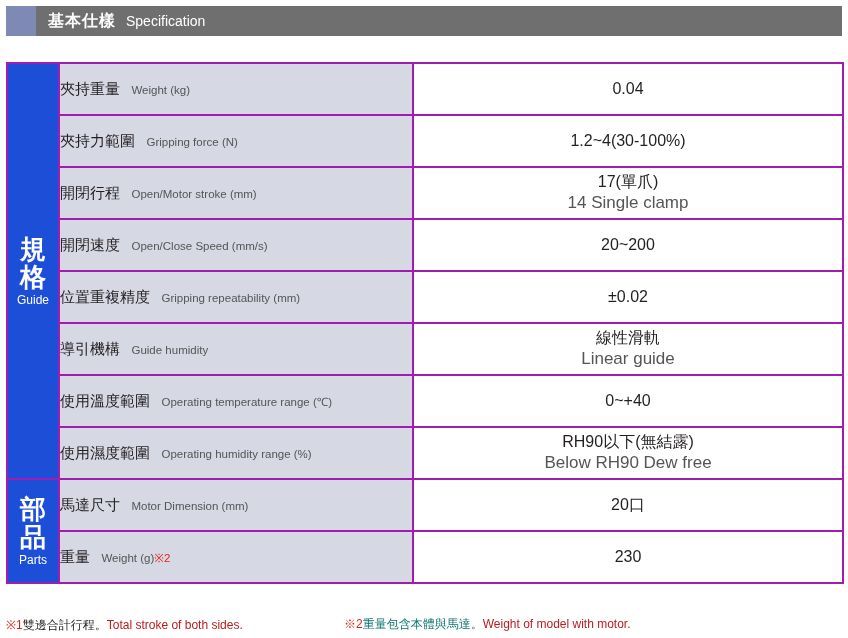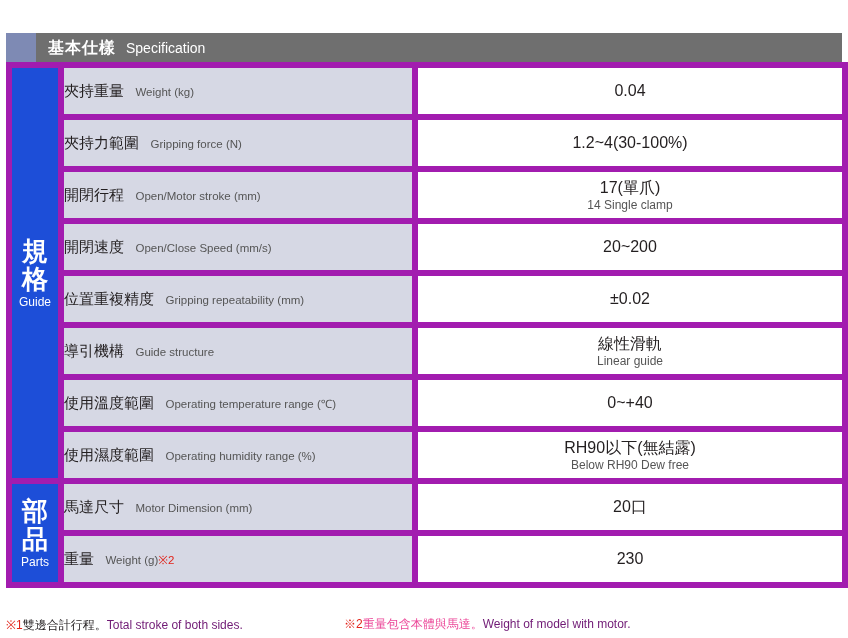--- a/index.html
+++ b/index.html
@@ -17,21 +17,20 @@
 
   
   .header {
     position: absolute;
     left: 6px;
     top: 6px;
     width: 836px;
     height: 30px;
     display: flex;
     align-items: stretch;
-    margin-top: 27px;
   }
   .header-accent {
     width: 30px;
     background: #7e8ab4;
     flex: 0 0 30px;
   }
   .header-body {
     flex: 1 1 auto;
     background: #6f6f6f;
     display: flex;
@@ -59,21 +58,21 @@
     top: 62px;
     width: 836px;
   }
   table.spec {
     border-collapse: collapse;
     table-layout: fixed;
     width: 836px;
     border: 1px solid #7f7f7f;
   }
   table.spec td {
-    border: 6px solid #a21caf;
+    border: 2px solid #a21caf;
     padding: 0;
     vertical-align: middle;
   }
   col.c-group { width: 52px; }
   col.c-label { width: 354px; }
   col.c-value { width: 430px; }
 
   .group-cell {
     background: #1d4ed8;
     text-align: center;
@@ -116,21 +115,21 @@
     background: #ffffff;
     text-align: center;
     padding: 6px 4px;
   }
   .value-main {
     font-size: 16px;
     color: #231f20;
     line-height: 1.25;
   }
   .value-sub {
-    font-size: 12px;
+    font-size: 17px;
     color: #555555;
     line-height: 1.25;
     margin-top: 0;
   }
 
   .row-h-tall { height: 52px; }
   .row-h-std  { height: 52px; }
 
   
   .footnotes {
@@ -148,23 +147,23 @@
   .fn-1 { left: 0px; }
   .fn-2 { left: 338px; }
   .fn-red {
     color: #e2231a;
   }
   .fn-jp {
     color: #231f20;
     font-family: Liberation Mono, monospace;
   }
   .fn-en {
-    color: #701a75;
-  }
-  .fn-2 .fn-jp-red { color: #ec4899; }
+    color: #b91c1c;
+  }
+  .fn-2 .fn-jp-red { color: #0f766e; }
 </style>
 </head>
 <body>
 
 <div class="header">
   <div class="header-accent"></div>
   <div class="header-body">
     <span class="header-title-jp">基本仕樣</span>
     <span class="header-title-en">Specification</span>
   </div>
@@ -230,21 +229,21 @@
           <span class="label-en">Gripping repeatability (mm)</span>
         </td>
         <td class="value-cell">
           <div class="value-main">±0.02</div>
         </td>
       </tr>
 
       <tr class="row-h-tall">
         <td class="label-cell">
           <span class="label-jp">導引機構</span>
-          <span class="label-en">Guide structure</span>
+          <span class="label-en">Guide humidity</span>
         </td>
         <td class="value-cell">
           <div class="value-main">線性滑軌</div>
           <div class="value-sub">Linear guide</div>
         </td>
       </tr>
 
       <tr class="row-h-std">
         <td class="label-cell">
           <span class="label-jp">使用溫度範圍</span>

